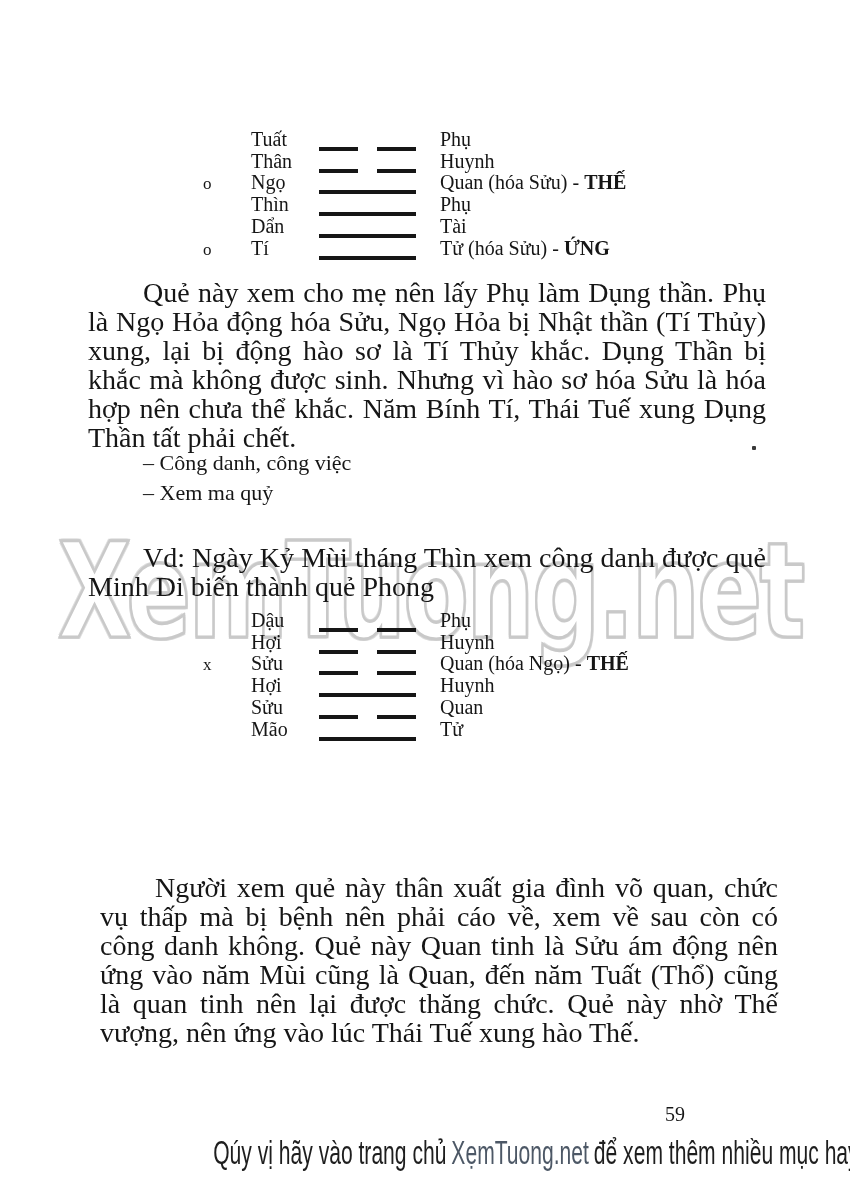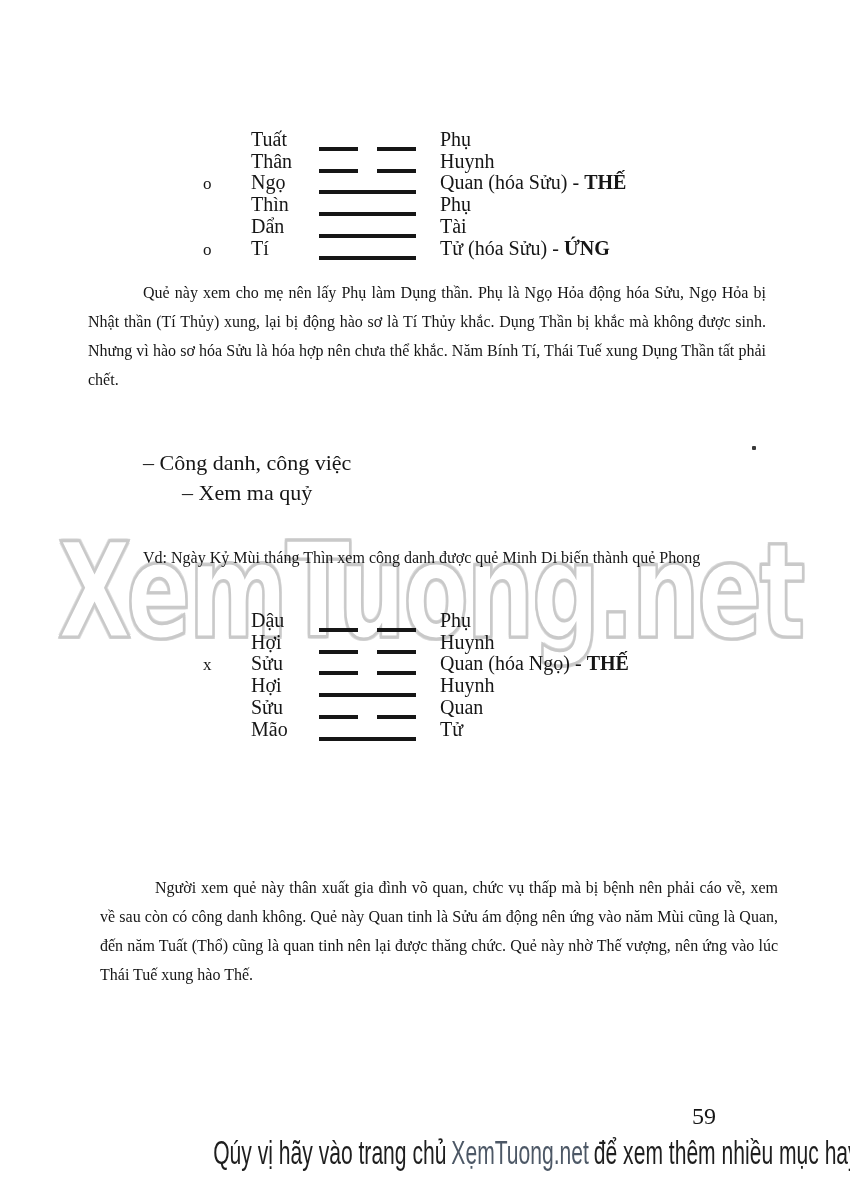--- a/index.html
+++ b/index.html
@@ -17,43 +17,43 @@
     -webkit-text-stroke:3px #c9c9c9;
     text-shadow:2px 0 #d6d6d6,-2px 0 #d6d6d6,0 2px #d6d6d6,0 -2px #d6d6d6,
                 2px 2px #dedede,-2px -2px #dedede,2px -2px #dedede,-2px 2px #dedede;
     transform:scaleX(.72);transform-origin:left top;
     pointer-events:none;
   }
   .content{position:absolute;left:0;top:0;width:100%;height:100%;z-index:1;}
   
   p.body{
     position:absolute;left:88px;width:678px;margin:0;
-    font-size:16px;line-height:29px;text-align:justify;text-indent:55px;
+    font-size:28px;line-height:29px;text-align:justify;text-indent:55px;
   }
   
   .heading{position:absolute;left:143px;top:421px;font-size:22px;white-space:nowrap;}
   .heading .ht{font-weight:bold;font-style:italic;}
   .heading .cjk{font-style:normal;font-weight:normal;font-size:24px;letter-spacing:7px;margin-left:10px;}
-  .bullets{position:absolute;left:143px;top:448px;font-size:22px;text-align:center;}
+  .bullets{position:absolute;left:143px;top:448px;font-size:22px;}
   .bullet{line-height:29px;margin-bottom:1px;white-space:nowrap;}
   
   .hex{position:absolute;left:200px;}
   .hex1{top:129px;}
   .hex2{top:610px;}
   .hexrow{display:flex;align-items:flex-end;height:21.8px;font-size:20px;font-family:Liberation Serif, serif;}
   .marker{width:48px;padding-left:3px;font-size:17px;}
   .branch{width:68px;white-space:nowrap;}
   .hline{width:97px;height:4px;background:#161616;margin-right:24px;flex:0 0 auto;}
   .hline[data-linetype="broken"]{
     background:linear-gradient(90deg,#161616 0 39px,transparent 39px 58px,#161616 58px 97px);
   }
   .hlabel{white-space:nowrap;}
   .hlabel .lb{font-weight:bold;}
   
-  .pagenum{position:absolute;left:692px;top:1103px;font-size:24px;}
+  .pagenum{position:absolute;left:665px;top:1103px;font-size:20px;}
   .footer{position:absolute;left:0;top:1133px;width:850px;text-align:center;
           font-family:"Liberation Sans",sans-serif;white-space:nowrap;}
   .footer-inner{display:inline-block;font-size:34px;color:#1e1e1e;
                 transform:scaleX(.62);transform-origin:center top;}
   .footer-brand{color:#4d5866;margin:0 8px;}
   .speck{position:absolute;left:752px;top:446px;width:4px;height:4px;background:#3a3a3a;border-radius:1px;}
 </style>
 </head>
 <body>
 

